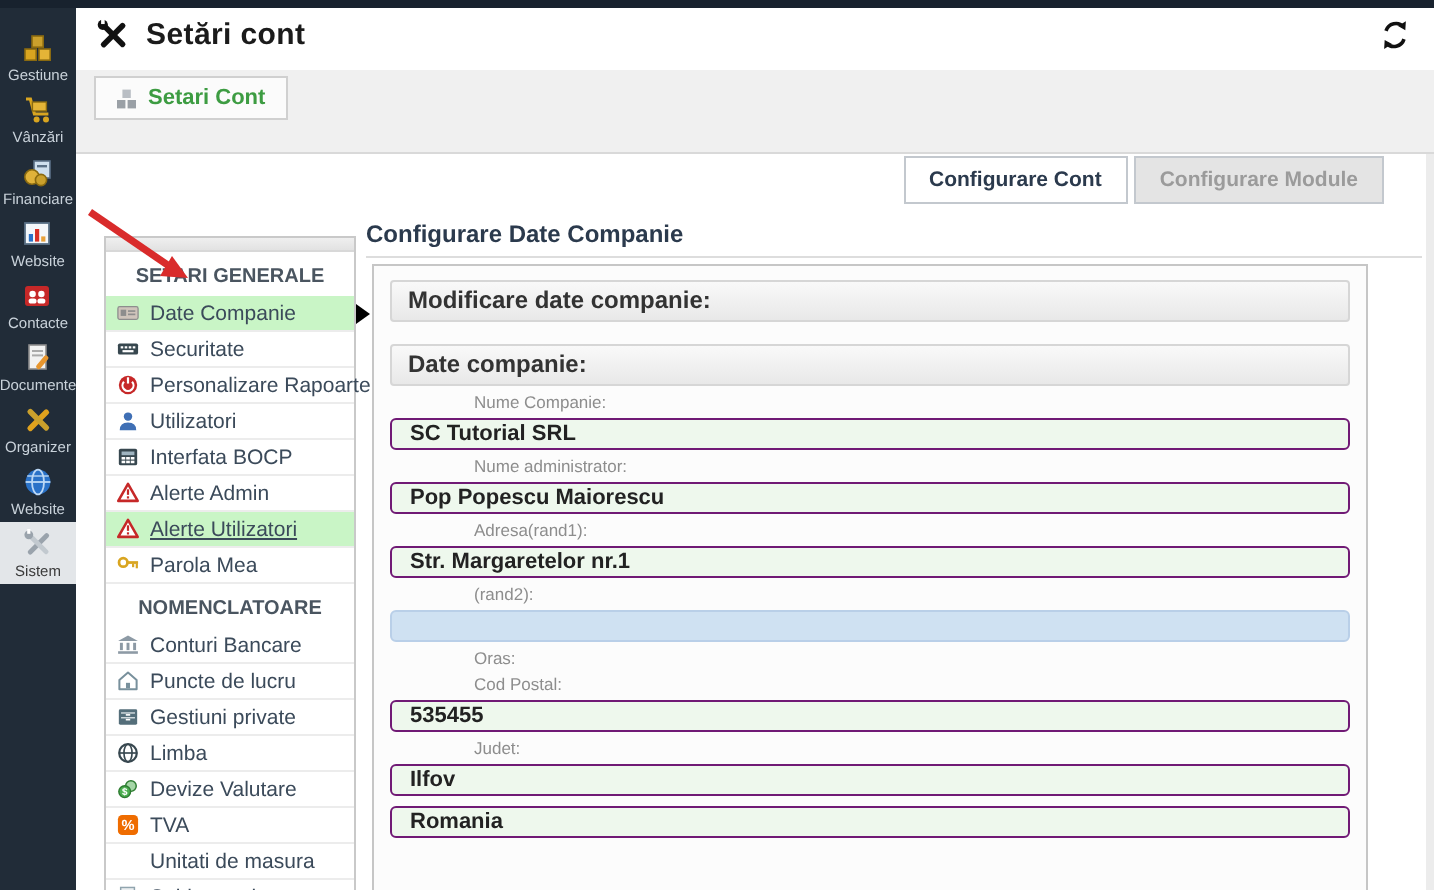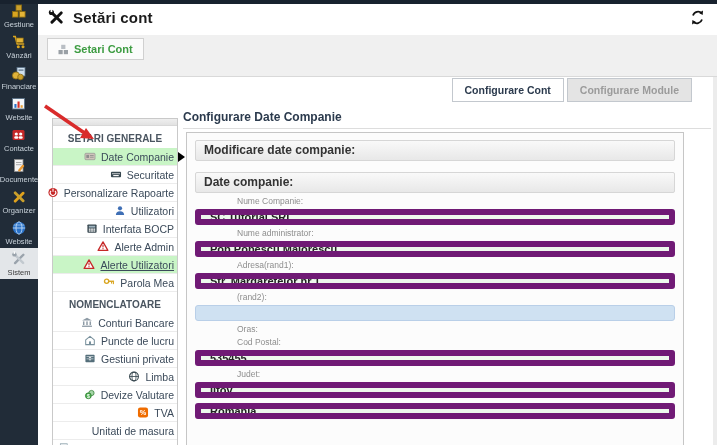--- a/index.html
+++ b/index.html
@@ -3,21 +3,21 @@
 <meta charset="utf-8">
 <style>
   * { margin:0; padding:0; box-sizing:border-box; }
   html,body { width:717px; height:445px; overflow:hidden; background:#fff;
     font-family:"Liberation Sans", sans-serif; position:relative; }
 
   
   .topbar { position:absolute; left:0; top:0; right:0; height:4px; background:#18222e; z-index:6; }
 
   
-  .sidebar { position:absolute; left:0; top:0; width:38px; height:445px; background:#212c38; z-index:5; padding-top:0; }
+  .sidebar { position:absolute; left:0; top:0; width:38px; height:445px; background:#212c38; z-index:5; padding-top:13px; }
   .side-item { display:flex; flex-direction:column; align-items:center; padding:3px 0 2px; cursor:pointer; height:31px; }
   .side-item .s-icon { width:16px; height:16px; display:block; }
   .side-item .s-lbl { font-size:7.5px; color:#c9d2da; margin-top:1px; white-space:nowrap; }
   .side-item.active { background:#e3e6e9; }
   .side-item.active .s-lbl { color:#3a3a3a; }
 
   
   .header { position:absolute; left:38px; top:4px; right:0; height:27px; background:#fff;
     display:flex; align-items:center; padding:0 12px 0 10px; z-index:4; }
   .header .h-icon { width:17px; height:17px; }
@@ -36,21 +36,21 @@
   .content { position:absolute; left:38px; top:58px; right:0; bottom:0; background:#fff; }
   .content::after { content:""; position:absolute; right:0; top:0; bottom:0; width:4px; background:#ececec; }
 
   
   .menu-panel { position:absolute; left:14px; top:60px; width:126px; height:400px;
     background:#fff; border:1px solid #c9c9c9; z-index:2; }
   .panel-head { height:7px; background:linear-gradient(#efefef,#e2e2e2); border-bottom:1px solid #d8d8d8; }
   .group-header { font-size:10px; font-weight:bold; color:#4a5560; text-align:center; padding:7px 2px 4px; }
   .menu-item { display:flex; align-items:center; gap:5px; padding:2px 3px 2px 5px;
     border-bottom:1px solid #ececec; font-size:10.5px; color:#3b4a5a; position:relative;
-    height:18px; cursor:pointer; white-space:nowrap;justify-content:flex-end; }
+    height:18px; cursor:pointer; white-space:nowrap; }
   .menu-item .mi { width:12px; height:11px; flex:0 0 12px; display:flex; justify-content:center; }
   .menu-item.highlight { background:#c9f5c6; }
   .menu-item.underline .m-lbl { text-decoration:underline; }
   .sel-arrow { position:absolute; right:-8px; top:4px; width:0; height:0;
     border-left:7px solid #000; border-top:5px solid transparent; border-bottom:5px solid transparent; }
 
   
   .ctabs { position:absolute; right:25px; top:20px; display:flex; z-index:2; }
   .ctab { padding:5px 12px; font-size:10.5px; font-weight:bold; border:1px solid #c3c8ce; cursor:pointer; }
   .ctab.active { background:#fff; color:#2b3a4d; }
@@ -64,21 +64,21 @@
   .form-panel { position:absolute; left:148px; top:74px; width:498px; height:340px;
     border:1px solid #c6c6c6; background:#fcfcfc; padding:7px 8px; }
   .bar { height:21px; line-height:19px; background:linear-gradient(#f9f9f9,#e8e8e8);
     border:1px solid #d6d6d6; border-radius:2px; font-weight:bold; font-size:12px;
     color:#333; padding:0 8px; }
   .bar.first { margin-bottom:11px; }
   .field { margin-top:3px; }
   .field .f-lbl { font-size:8.5px; color:#8d8d8d; display:block; margin:1px 0 1px 2px;padding-left:40px; }
   .field input { width:100%; height:16px; border-radius:3px; font-size:11px; font-weight:bold;
     color:#222; padding:0 9px; font-family:"Liberation Sans", sans-serif; outline:none; }
-  .input-green { background:#eef8ed; border:6px solid #701a75; }
+  .input-green { background:#eef8ed; border:1px solid #701a75; }
   .input-blue  { background:#cfe1f2; border:1px solid #b9cfe8; }
 
   
   .red-arrow { position:absolute; left:40px; top:102px; width:62px; height:46; z-index:9; pointer-events:none; }
 </style>
 </head>
 <body>
 
 <div class="topbar"></div>
 

